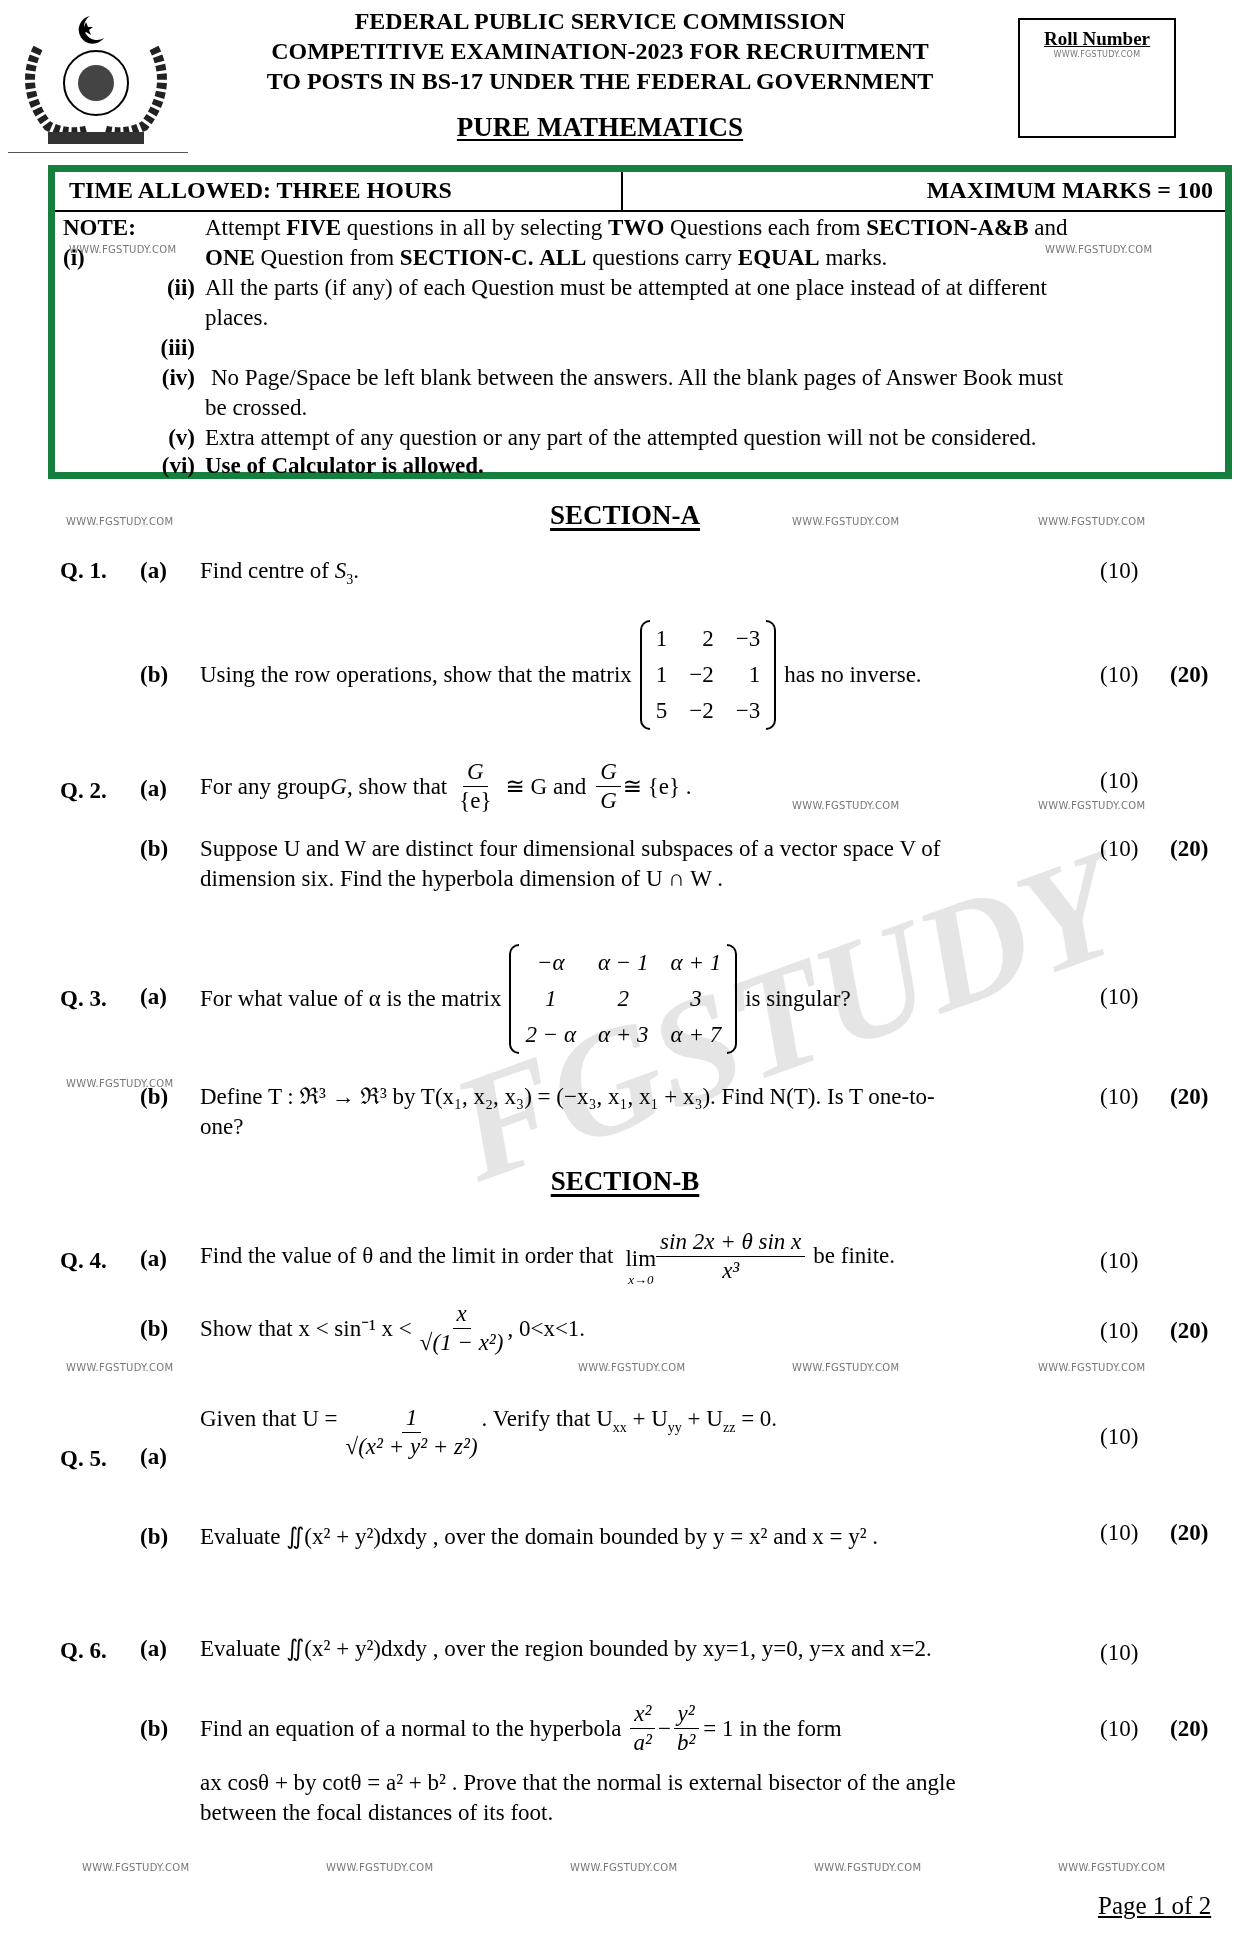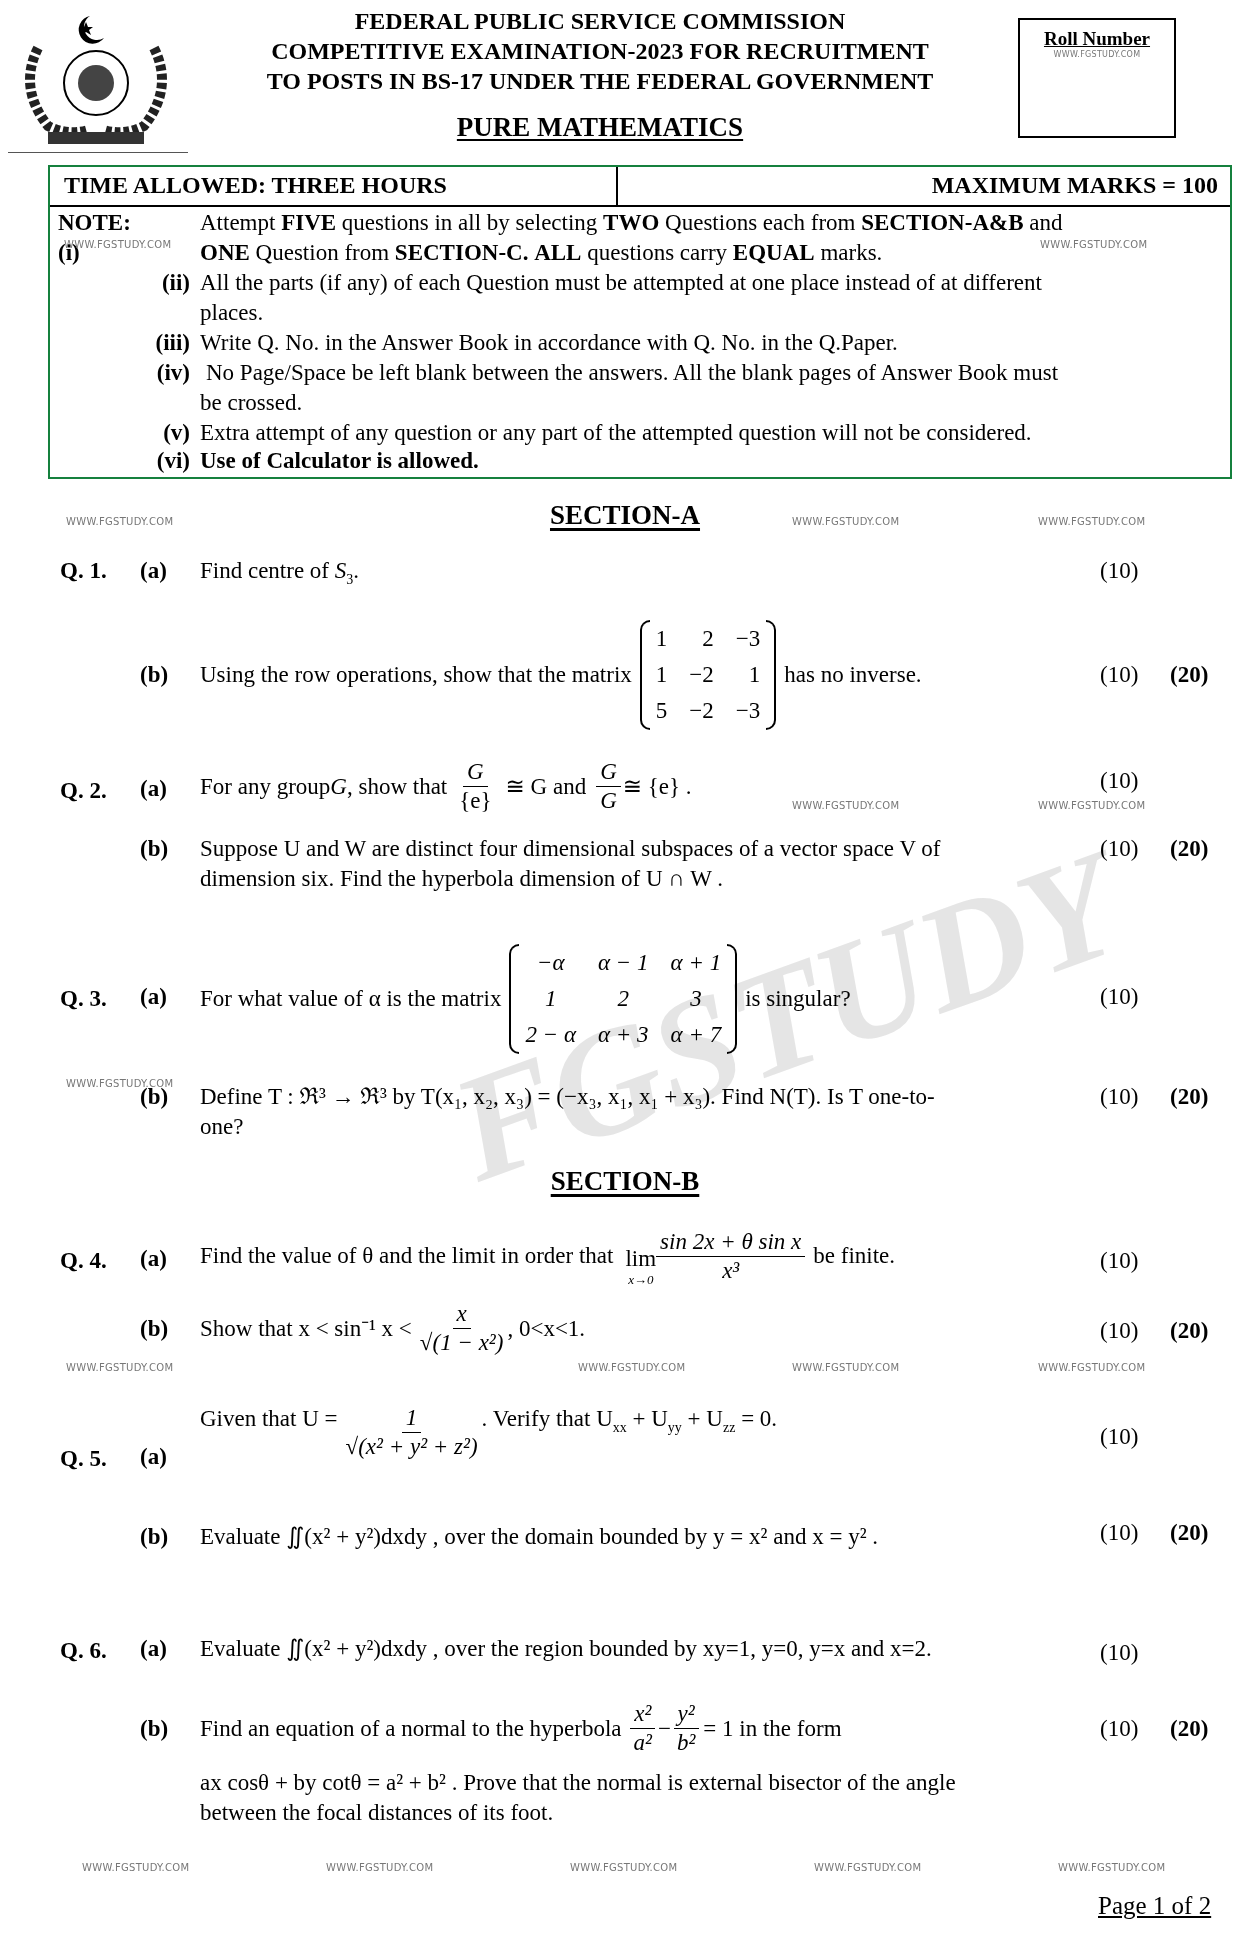--- a/index.html
+++ b/index.html
@@ -13,21 +13,21 @@
   .logo { left: 8px; top: 8px; width: 176px; height: 140px; }
   .logo-rule { left: 8px; top: 152px; width: 180px; height: 1px; background: #555; }
   .hdr-line { left: 190px; width: 820px; text-align: center; font-weight: bold; font-size: 24px; line-height: 30px; }
   .subject { left: 190px; width: 820px; top: 112px; text-align: center; font-weight: bold; font-size: 27px; }
   .subject span { text-decoration: underline; text-decoration-thickness: 2px; text-underline-offset: 3px; }
   .roll { left: 1018px; top: 18px; width: 158px; height: 120px; border: 2px solid #000; }
   .roll .lbl { text-align: center; font-weight: bold; font-size: 19px; margin-top: 8px; text-decoration: underline; }
   .wm { font-family: "DejaVu Sans", sans-serif; font-size: 10px; color: #777; letter-spacing: 0.3px; }
 
   
-  .ibox { left: 48px; top: 165px; width: 1184px; height: 314px; border: 2px solid #15803d; }
+  .ibox { left: 48px; top: 165px; width: 1184px; height: 314px; border: 7px solid #15803d; }
   .ibox .row1 { position: absolute; left: 0; top: 0; width: 100%; height: 40px; border-bottom: 2px solid #000; }
   .ibox .divider { position: absolute; left: 566px; top: 0; width: 2px; height: 40px; background: #000; }
   .ibox .time { position: absolute; left: 14px; top: 5px; font-size: 24px; font-weight: bold; }
   .ibox .marks { position: absolute; right: 12px; top: 5px; font-size: 24px; font-weight: bold; }
   .note-row { position: absolute; font-size: 23px; line-height: 30px; }
   .note-num { position: absolute; font-size: 23px; font-weight: bold; line-height: 30px; text-align: right; }
 
   
   .sec-title { left: 0; width: 1250px; text-align: center; font-weight: bold; font-size: 27px; }
   .sec-title span { text-decoration: underline; text-decoration-thickness: 3px; text-underline-offset: 4px; margin-top: 25px; }
@@ -89,21 +89,20 @@
     Attempt <b>FIVE</b> questions in all by selecting <b>TWO</b> Questions each from <b>SECTION-A&amp;B</b> and<br>
     <b>ONE</b> Question from <b>SECTION-C.</b> <b>ALL</b> questions carry <b>EQUAL</b> marks.
   </div>
   <div class="abs wm" style="left:14px;top:72px">WWW.FGSTUDY.COM</div>
   <div class="abs wm" style="left:990px;top:72px">WWW.FGSTUDY.COM</div>
 
   <div class="note-num" style="left:60px;top:101px;width:80px">(ii)</div>
   <div class="note-row" style="left:150px;top:101px;width:1030px"><span>All the parts (if any) of each Question must be attempted at one place instead of at different</span><br><span>places.</span></div>
 
   <div class="note-num" style="left:60px;top:161px;width:80px">(iii)</div>
-  <div class="note-row" style="left:150px;top:161px;width:1030px">Write Q. No. in the Answer Book in accordance with Q. No. in the Q.Paper.</div>
 
   <div class="note-num" style="left:60px;top:191px;width:80px">(iv)</div>
   <div class="note-row" style="left:156px;top:191px;width:1024px"><span>No Page/Space be left blank between the answers. All the blank pages of Answer Book must</span><br><span style="margin-left:-6px">be crossed.</span></div>
 
   <div class="note-num" style="left:60px;top:251px;width:80px">(v)</div>
   <div class="note-row" style="left:150px;top:251px;width:1030px">Extra attempt of any question or any part of the attempted question will not be considered.</div>
 
   <div class="note-num" style="left:60px;top:279px;width:80px">(vi)</div>
   <div class="note-row b" style="left:150px;top:279px;width:1030px">Use of Calculator is allowed.</div>
 </div>

